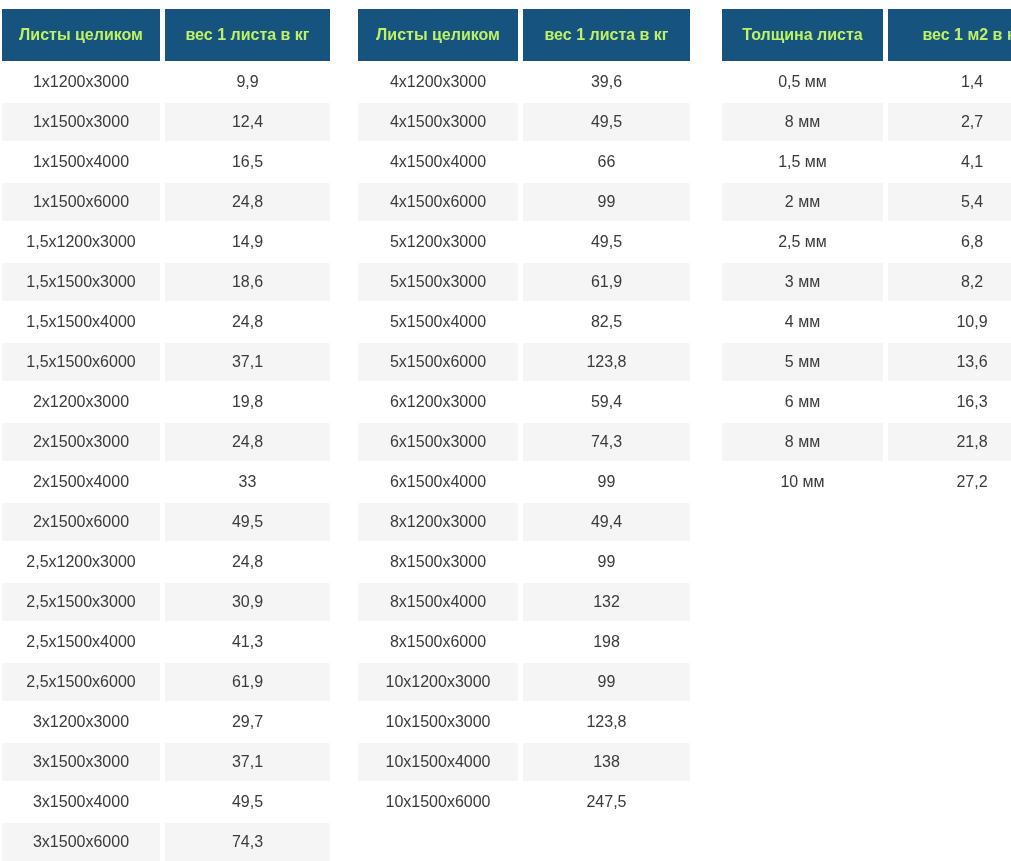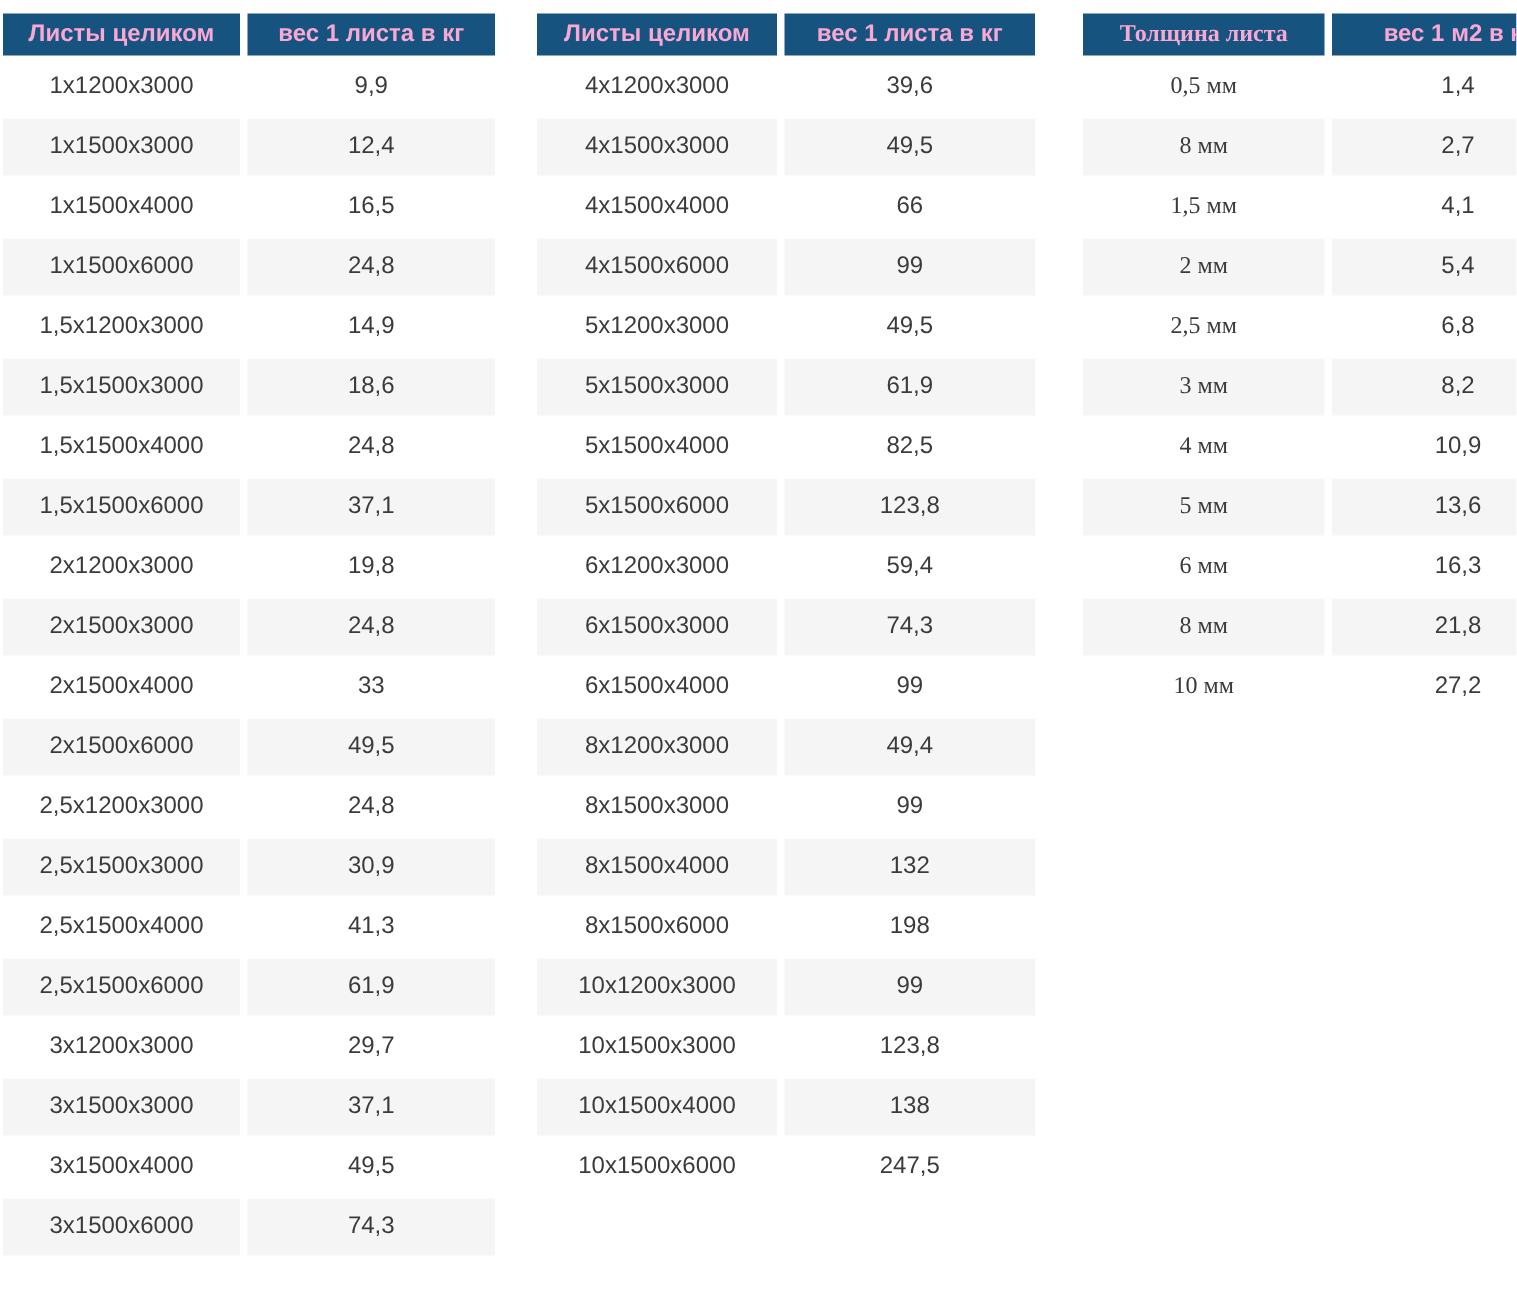--- a/index.html
+++ b/index.html
@@ -28,43 +28,43 @@
     margin-bottom: 2px;
   }
   .cell {
     display: flex;
     align-items: center;
     justify-content: center;
     text-align: center;
     box-sizing: border-box;
   }
   .hcell {
-    height: 28px;
+    height: 52px;
     background: #17537f;
-    color: #f9a8d4;
+    color: #bef264;
     font-weight: bold;
     font-size: 16px;
   }
   .row .cell {
     height: 38px;
     color: #3b3b3b;
     font-size: 16px;
     background: #ffffff;
   }
   
   
   .rows div.row:nth-of-type(even) .cell { background: #f5f5f6; }
 
   
   .hrow, .row { gap: 5px; }
   .t1 .c1 { width: 158px; }
   .t1 .c2 { width: 165px; }
   .t2 .c1 { width: 160px; }
   .t2 .c2 { width: 167px; }
-  .t3 .c1 { width: 161px; font-family: Liberation Serif, serif; }
+  .t3 .c1 { width: 161px; }
   .t3 .c2 { width: 168px; } 
 </style>
 </head>
 <body>
 
 <div id="stage">
 
   <section class="weight-table t1">
     <div class="hrow">
       <div class="cell hcell c1">Листы целиком</div>

